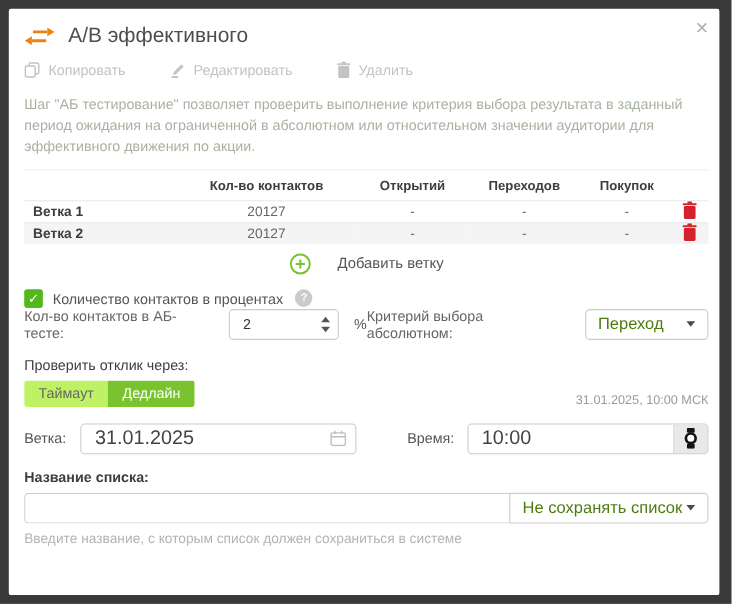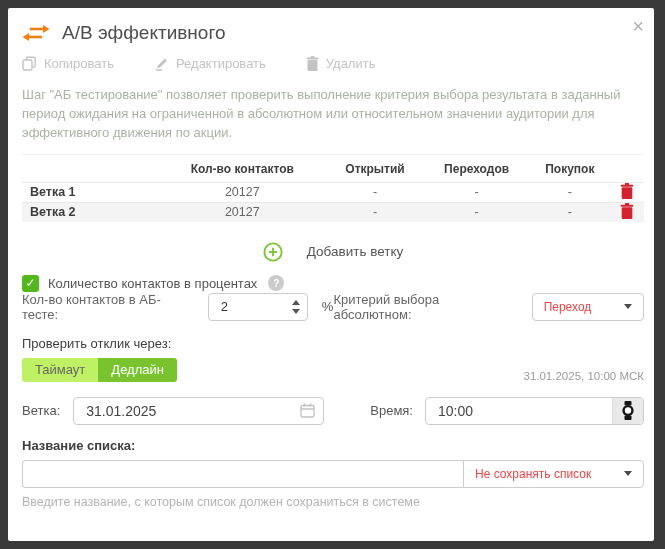--- a/index.html
+++ b/index.html
@@ -26,21 +26,21 @@
   
   table{width:100%;border-collapse:collapse;margin-top:11px;border-top:1px solid #efefef;}
   thead td{font-size:12px;font-weight:bold;color:#3e3e3e;padding:7px 0 6px;text-align:center;}
   tbody tr{border-top:1px solid #e9e9e9;}
   tbody td{font-size:12.5px;color:#666;padding:0 0;text-align:center;}
   td.namecol{text-align:left;padding-left:8px;font-weight:bold;color:#3d3d3d;font-size:12.5px;width:128px;}
   td.trashcol{width:34px;}
   tr.alt{background:#f4f4f4;}
   .trash-btn{display:inline-flex;cursor:pointer;}
   
-  .addrow{display:flex;justify-content:center;align-items:center;gap:24px;margin-top:20px;cursor:pointer;}
+  .addrow{display:flex;justify-content:center;align-items:center;gap:24px;margin-top:8px;cursor:pointer;}
   .addrow span{font-size:13.5px;color:#555;}
   
   .chkrow{display:flex;align-items:center;gap:9px;margin-top:13px;}
   .chk{width:17px;height:17px;background:#53b71e;border-radius:3px;display:flex;
     align-items:center;justify-content:center;color:#fff;font-size:12px;cursor:pointer;}
   .chkrow label{font-size:13px;color:#555;}
   .info{width:16px;height:16px;border-radius:50%;background:#cbcbcb;color:#fff;
     font-size:10px;font-weight:bold;display:flex;align-items:center;justify-content:center;margin-left:2px;}
   
   .fieldsrow{display:flex;align-items:center;}
@@ -48,38 +48,38 @@
   .numwrap{width:100px;height:28px;border:1px solid #ccc;border-radius:4px;box-sizing:border-box;
     display:flex;align-items:center;margin-left:12px;background:#fff;}
   .numwrap input{border:0;outline:0;flex:1;min-width:0;padding-left:12px;font-size:13px;color:#333;
     font-family:"Liberation Sans",sans-serif;background:transparent;}
   .spin{display:flex;flex-direction:column;gap:4px;padding:0 7px;cursor:pointer;}
   .tri-up{width:0;height:0;border-left:4px solid transparent;border-right:4px solid transparent;border-bottom:5px solid #555;}
   .tri-dn{width:0;height:0;border-left:4px solid transparent;border-right:4px solid transparent;border-top:5px solid #555;}
   .pct{font-size:13px;color:#555;margin-left:14px;}
   .crit{margin-left:auto;display:flex;align-items:center;gap:12px;}
   .select{height:28px;border:1px solid #ccc;border-radius:4px;box-sizing:border-box;background:#fff;
-    display:flex;align-items:center;justify-content:space-between;padding:0 11px;font-size:12px;color:#ef4444;cursor:pointer;}
+    display:flex;align-items:center;justify-content:space-between;padding:0 11px;font-size:15px;color:#4d7c0f;cursor:pointer;}
   .sel-crit{width:113px;}
   .caret{width:0;height:0;border-left:4px solid transparent;border-right:4px solid transparent;border-top:5px solid #4a4a4a;}
   
   .resplbl{margin-top:14px;font-size:13px;font-weight:normal;color:#3e3e3e;}
   .segrow{display:flex;justify-content:space-between;align-items:flex-end;margin-top:7px;}
   .seg{display:inline-flex;border-radius:3px;overflow:hidden;}
   .seg .opt{height:24px;padding:0 13px;display:flex;align-items:center;font-size:13px;cursor:pointer;}
   .opt-off{background:#bef264;color:#666;}
   .opt-on{background:#79c42e;color:#fff;}
   .summary{font-size:11.5px;color:#9a9a9a;}
   
   .dtrow{display:flex;align-items:center;margin-top:15px;}
   .dtrow .lbl{font-size:13px;color:#555;}
   .input-box{border:1px solid #ccc;border-radius:4px;height:28px;box-sizing:border-box;
     display:flex;align-items:center;background:#fff;overflow:hidden;}
   .datebox{width:251px;margin-left:13px;}
-  .input-box input{border:0;outline:0;flex:1;min-width:0;padding-left:12px;font-size:14px;color:#444;
+  .input-box input{border:0;outline:0;flex:1;min-width:0;padding-left:12px;font-size:18px;color:#444;
     font-family:"Liberation Sans",sans-serif;background:transparent;}
   .calbtn{margin-right:8px;display:flex;cursor:pointer;}
   .timebox{flex:1;margin-left:12px;}
   .timelbl{margin-left:46px;}
   .watchbtn{width:30px;align-self:stretch;background:#e9e9e9;border-left:1px solid #ddd;
     display:flex;align-items:center;justify-content:center;cursor:pointer;}
   
   .listlbl{margin-top:13px;font-size:13px;font-weight:bold;color:#3e3e3e;}
   .listrow{display:flex;margin-top:7px;}
   .listinput{flex:1;height:28px;box-sizing:border-box;border:1px solid #ccc;border-radius:4px 0 0 4px;

